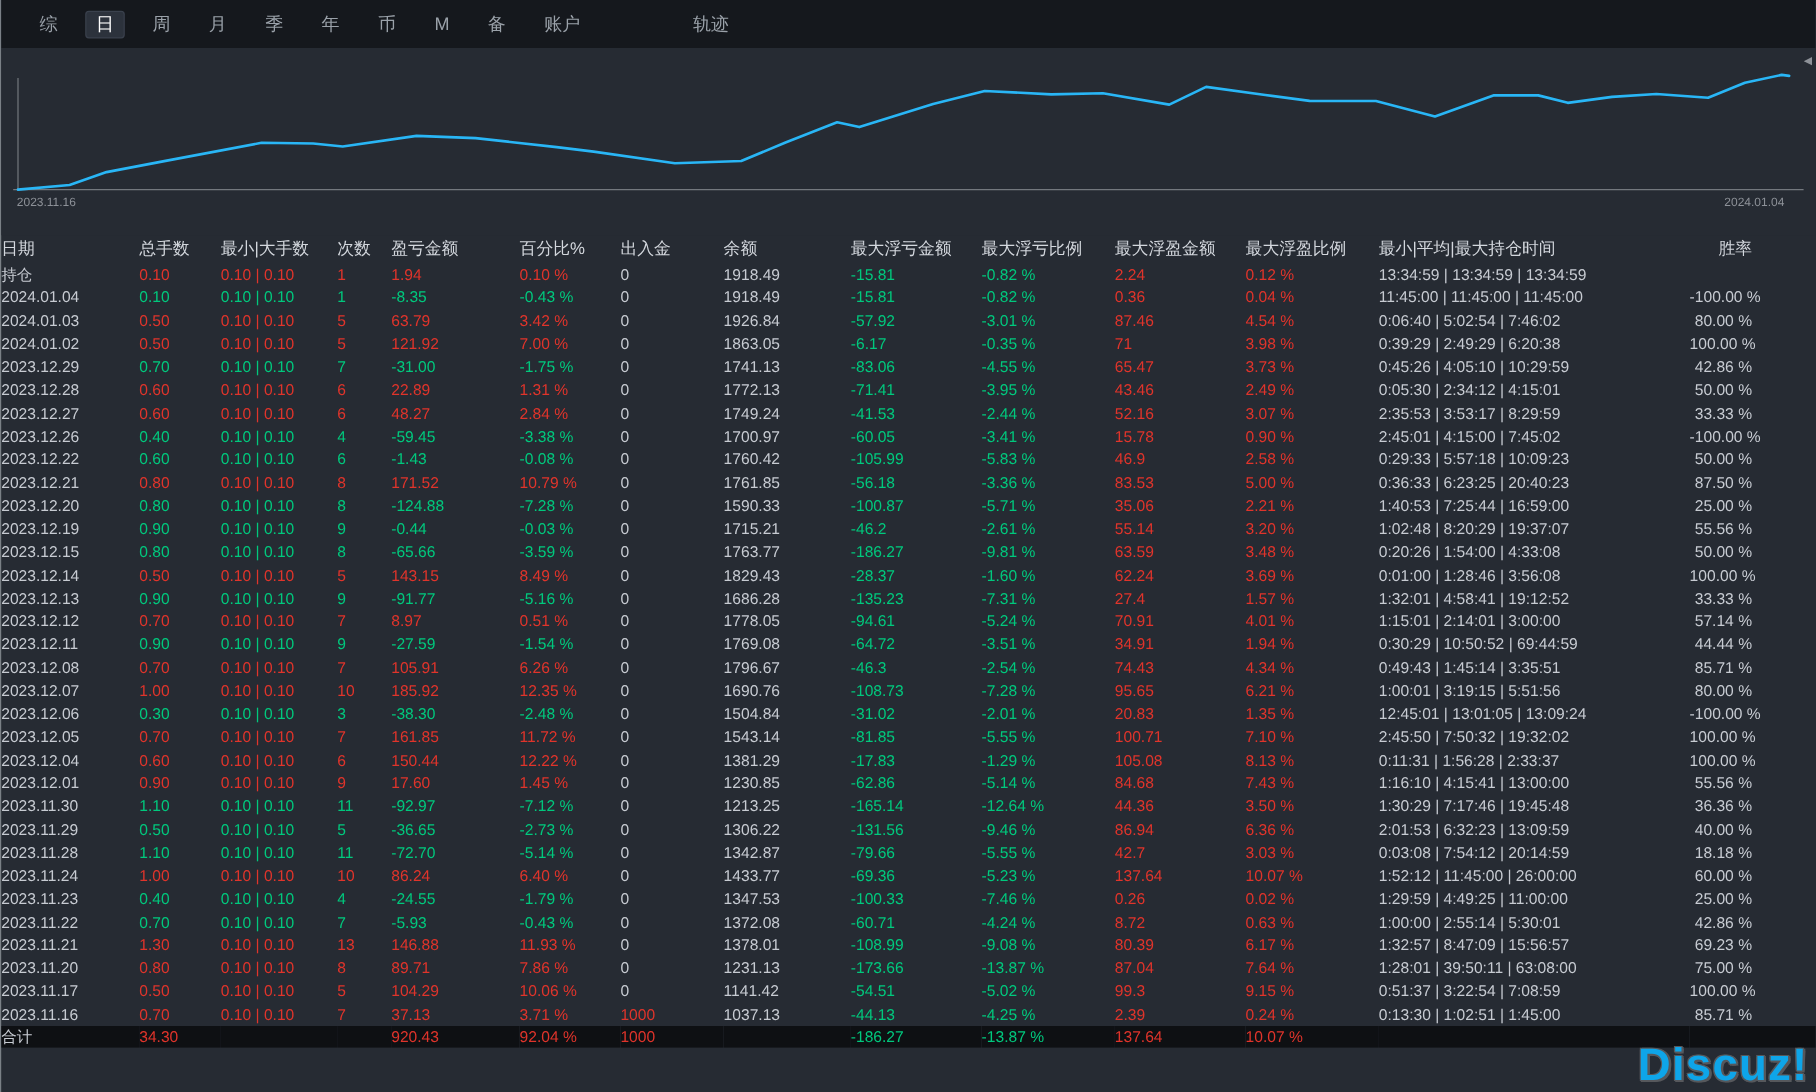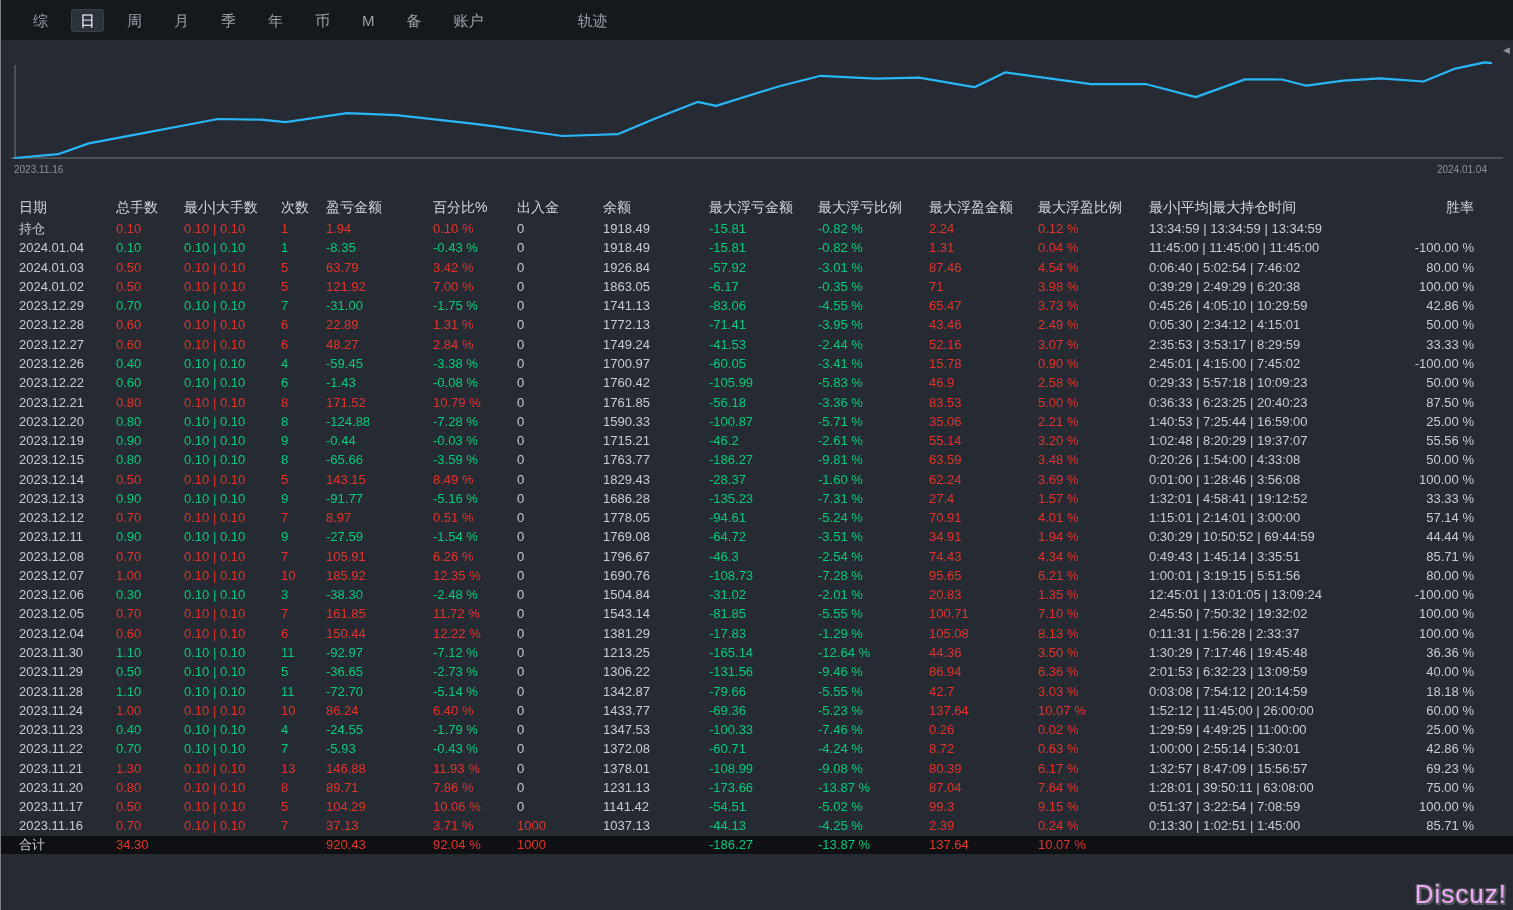--- a/index.html
+++ b/index.html
@@ -21,28 +21,28 @@
   .chart-panel{position:relative;height:156px;background:var(--bg);}
   .chart-panel svg{position:absolute;left:0;top:0;}
   .axis-label{position:absolute;color:#8d9198;font-size:10px;top:124px;}
   .axis-label.left{left:13px;}
   .axis-label.right{right:26px;}
   .scroll-arrow{position:absolute;top:6px;right:3px;color:#8d9198;font-size:9px;line-height:9px;}
   
   table{border-collapse:collapse;table-layout:fixed;width:1513px;}
   td{height:19.28px;font-size:13px;color:var(--text);white-space:nowrap;overflow:hidden;padding:0;vertical-align:middle;}
   tr.header-row td{font-size:14px;color:var(--head);height:23px;}
-  td.c-date{padding-left:18px;}
-  td.col-win{text-align:right;padding-right:40px;}
+  td.c-date{}
+  td.col-win{text-align:right;padding-right:54px;}
   .red{color:var(--red);}
   .green{color:var(--green);}
   tr.total-row td{background:var(--totalbg);height:17px;}
   
   .watermark{
-    position:absolute;right:6px;bottom:0px;font-size:26px;font-weight:normal;color:#f0abfc;
+    position:absolute;right:6px;bottom:0px;font-size:38px;font-weight:bold;color:#0ea5e9;
     letter-spacing:1px;
     text-shadow:2px 2px 0 #56585c,-1px -1px 0 #56585c,1px -1px 0 #56585c,-1px 1px 0 #56585c,2px 0 0 #56585c,0 2px 0 #56585c;
   }
 </style>
 </head>
 <body>
 
 <div class="menubar" id="menubar">
     <span class="menu-item">综</span>
     <span class="menu-item selected">日</span>
@@ -122,21 +122,21 @@
         <td class="c-date">2024.01.04</td>
         <td class="green">0.10</td>
         <td class="green">0.10 | 0.10</td>
         <td class="green">1</td>
         <td class="green">-8.35</td>
         <td class="green">-0.43 %</td>
         <td>0</td>
         <td>1918.49</td>
         <td class="green">-15.81</td>
         <td class="green">-0.82 %</td>
-        <td class="red">1.31</td>
+        <td class="red">0.36</td>
         <td class="red">0.04 %</td>
         <td>11:45:00 | 11:45:00 | 11:45:00</td>
         <td class="col-win">-100.00 %</td>
       </tr>
       <tr>
         <td class="c-date">2024.01.03</td>
         <td class="red">0.50</td>
         <td class="red">0.10 | 0.10</td>
         <td class="red">5</td>
         <td class="red">63.79</td>
@@ -446,20 +446,36 @@
         <td class="red">150.44</td>
         <td class="red">12.22 %</td>
         <td>0</td>
         <td>1381.29</td>
         <td class="green">-17.83</td>
         <td class="green">-1.29 %</td>
         <td class="red">105.08</td>
         <td class="red">8.13 %</td>
         <td>0:11:31 | 1:56:28 | 2:33:37</td>
         <td class="col-win">100.00 %</td>
+      </tr>
+      <tr>
+        <td class="c-date">2023.12.01</td>
+        <td class="red">0.90</td>
+        <td class="red">0.10 | 0.10</td>
+        <td class="red">9</td>
+        <td class="red">17.60</td>
+        <td class="red">1.45 %</td>
+        <td>0</td>
+        <td>1230.85</td>
+        <td class="green">-62.86</td>
+        <td class="green">-5.14 %</td>
+        <td class="red">84.68</td>
+        <td class="red">7.43 %</td>
+        <td>1:16:10 | 4:15:41 | 13:00:00</td>
+        <td class="col-win">55.56 %</td>
       </tr>
       <tr>
         <td class="c-date">2023.11.30</td>
         <td class="green">1.10</td>
         <td class="green">0.10 | 0.10</td>
         <td class="green">11</td>
         <td class="green">-92.97</td>
         <td class="green">-7.12 %</td>
         <td>0</td>
         <td>1213.25</td>

